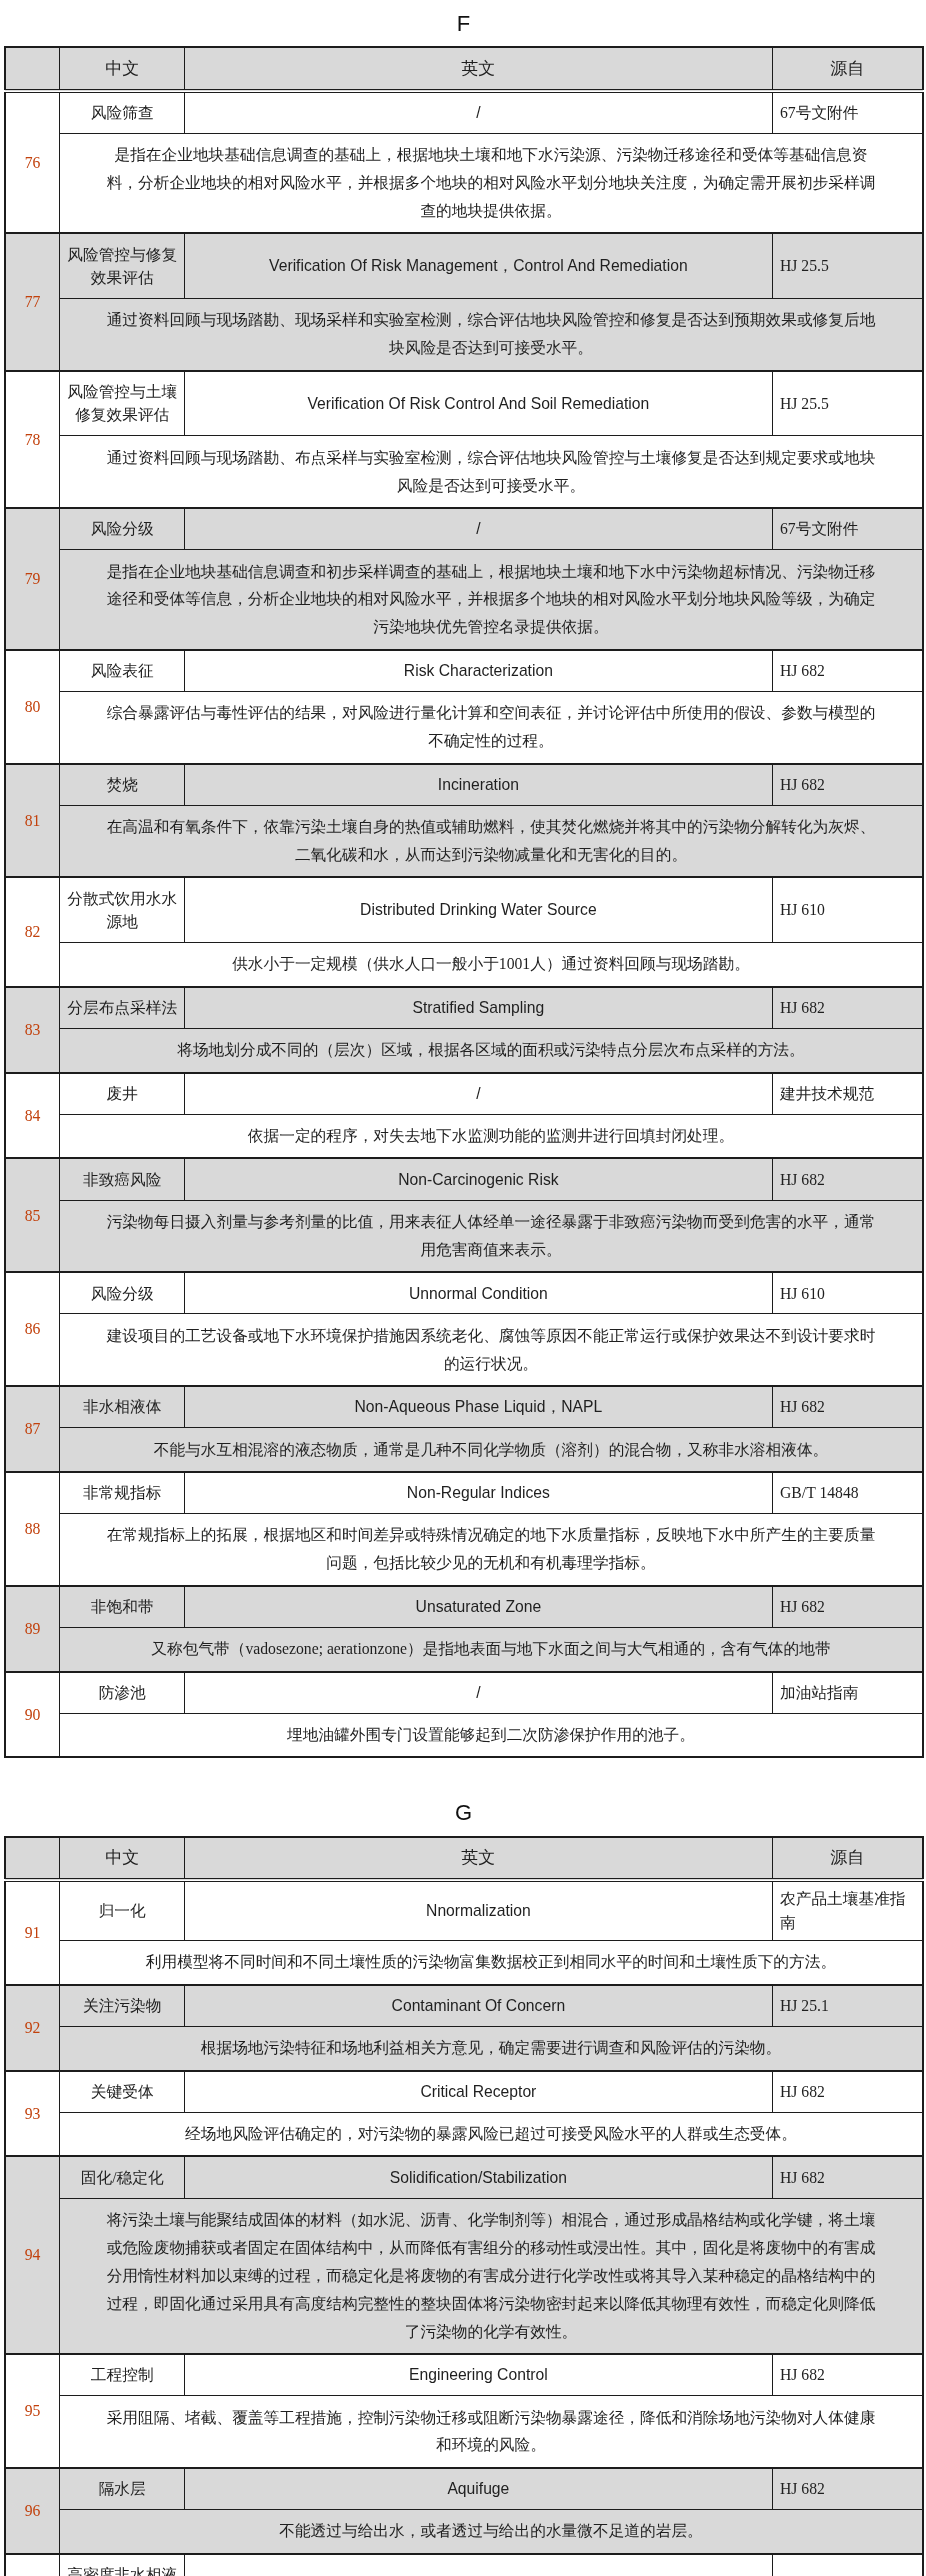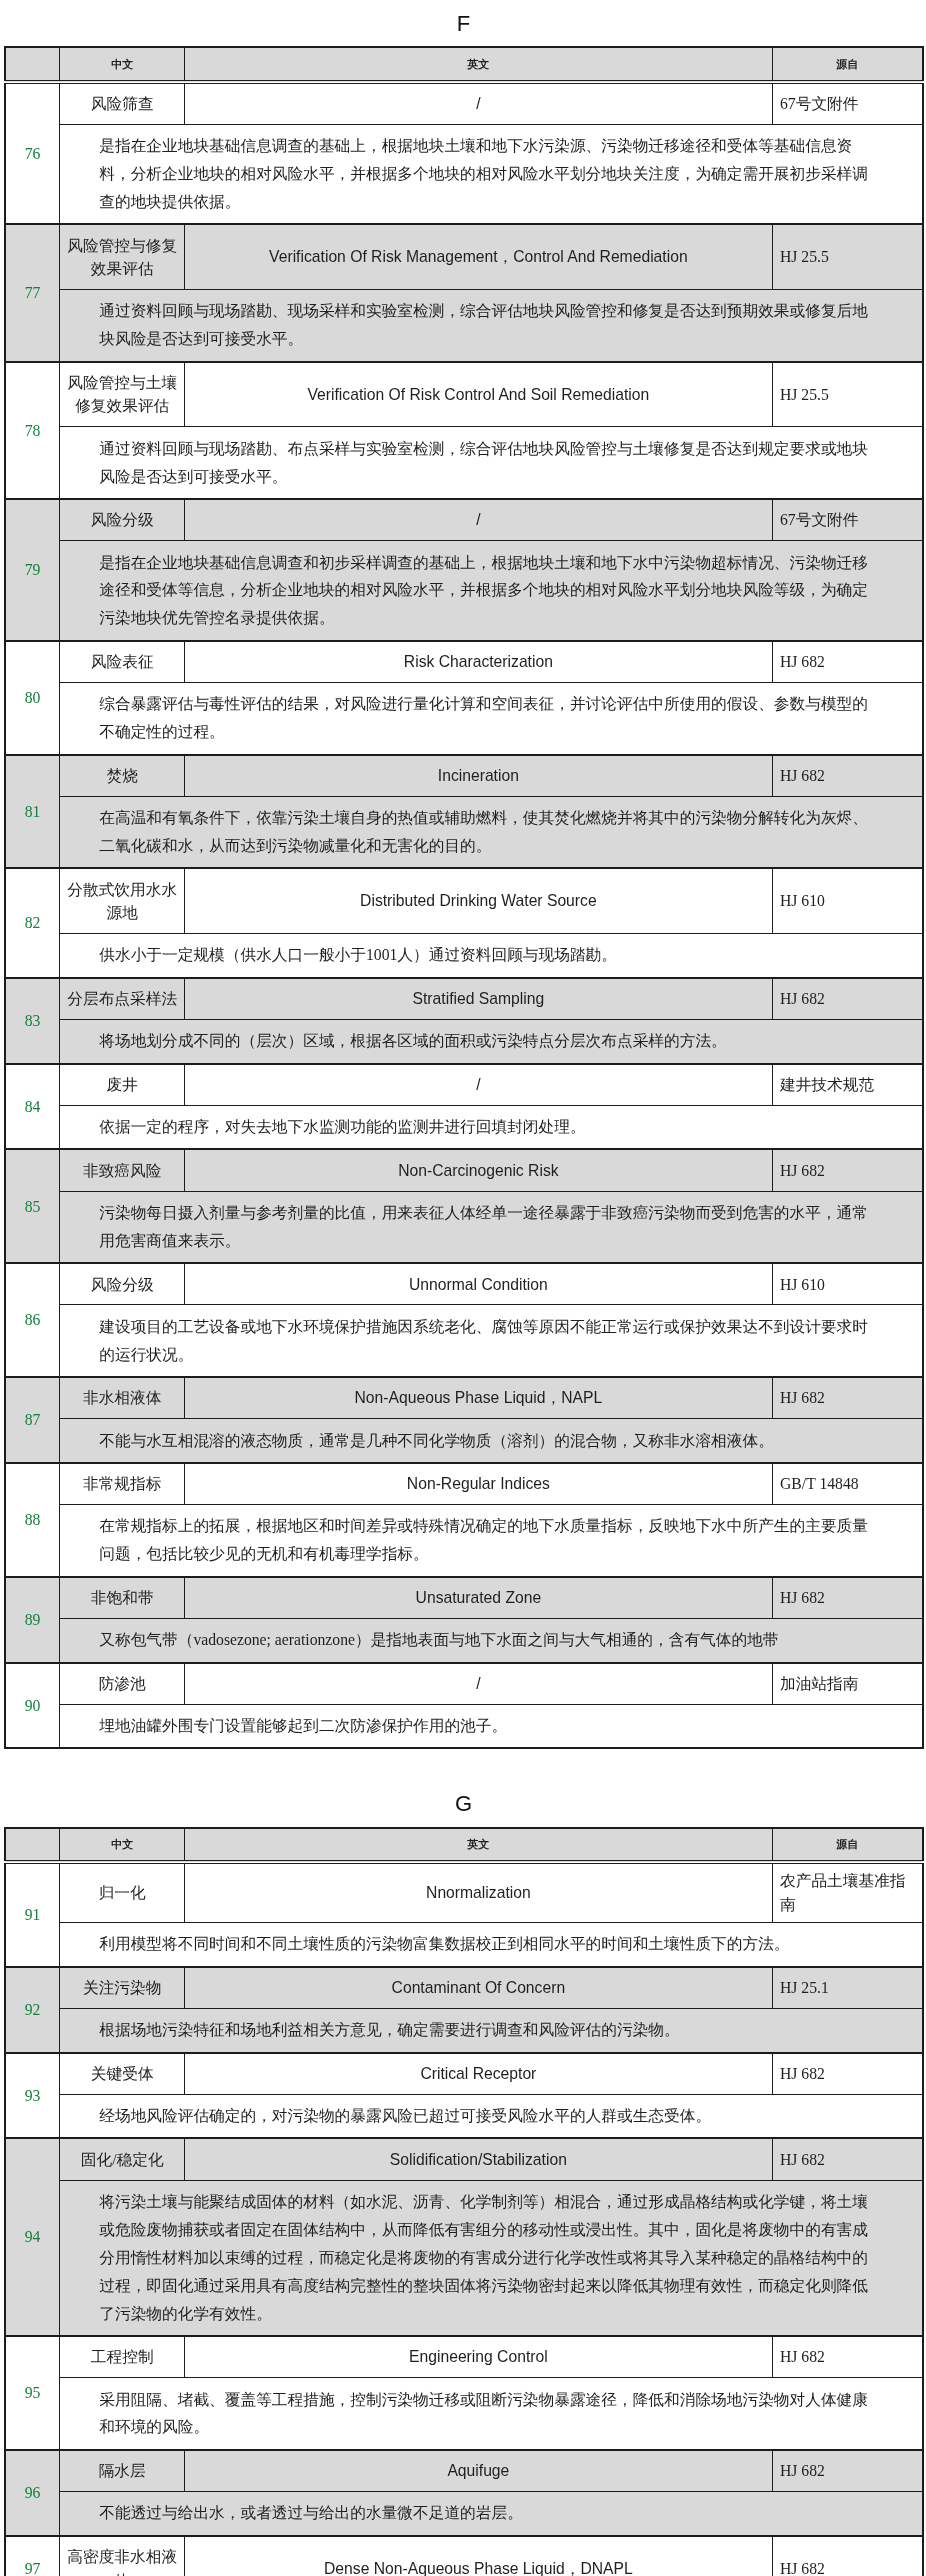--- a/index.html
+++ b/index.html
@@ -27,38 +27,38 @@
   col.c-en{width:64%;}
   col.c-src{width:16.4%;}
   th,td{
     border:1.4px solid var(--border-c);
     padding:5.5px 5.5px;vertical-align:middle;
     font-size:15.7px;line-height:1.5;
     overflow-wrap:break-word;
   }
   thead th{
     background:var(--shade);
-    font-size:11px;font-weight:700;text-align:center;
+    font-size:17px;font-weight:400;text-align:center;
     padding:7.4px 3.7px;
     border-bottom:4.6px double var(--border-c);
   }
   tbody tr.term-row td{border-top:2.8px solid var(--border-c);}
   td.num-cell{
-    text-align:center;font-size:15.7px;color:#15803d;
+    text-align:center;font-size:15.7px;color:#c2410c;
     border-bottom:2.8px solid var(--border-c);
   }
   td.zh-cell{text-align:center;padding:8.3px 3.7px;margin-top:48px;}
   td.en-cell{
     text-align:center;
     font-family:"Liberation Sans","DejaVu Sans",sans-serif;
     font-size:15.7px;
   }
   td.src-cell{padding:5.5px 7.4px;}
   td.def-cell{
-    padding:7.4px 39px;line-height:1.78;
+    text-align:center;padding:7.4px 39px;line-height:1.78;
     border-bottom:2.8px solid var(--border-c);
   }
   tr.shaded td{background:var(--shade);}
   tr:not(.shaded) td{background:#ffffff;}
 </style>
 </head>
 <body>
 
 <div class="page">
   <div id="sections-root">

